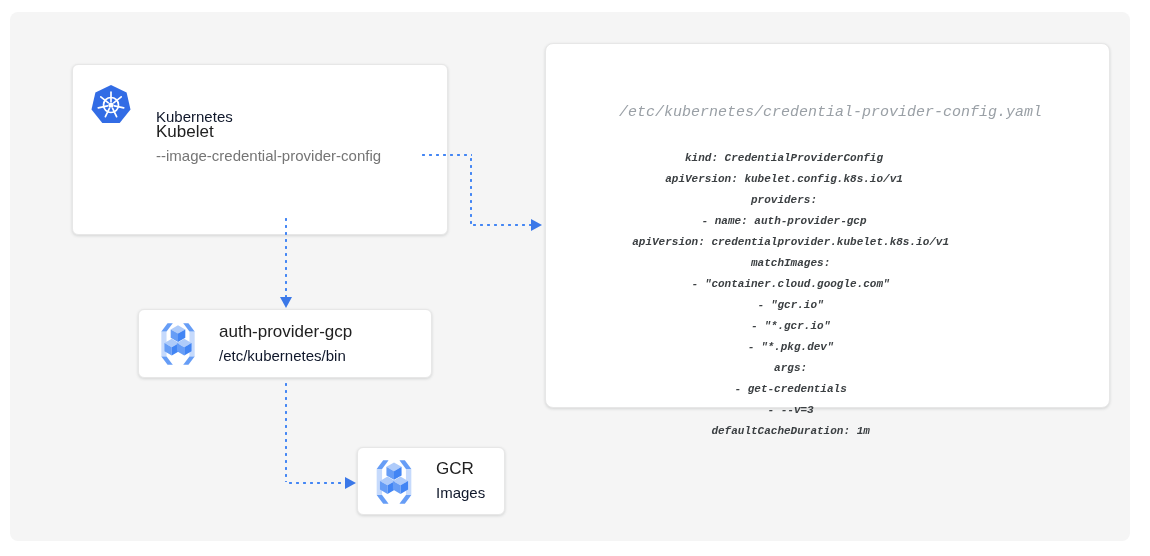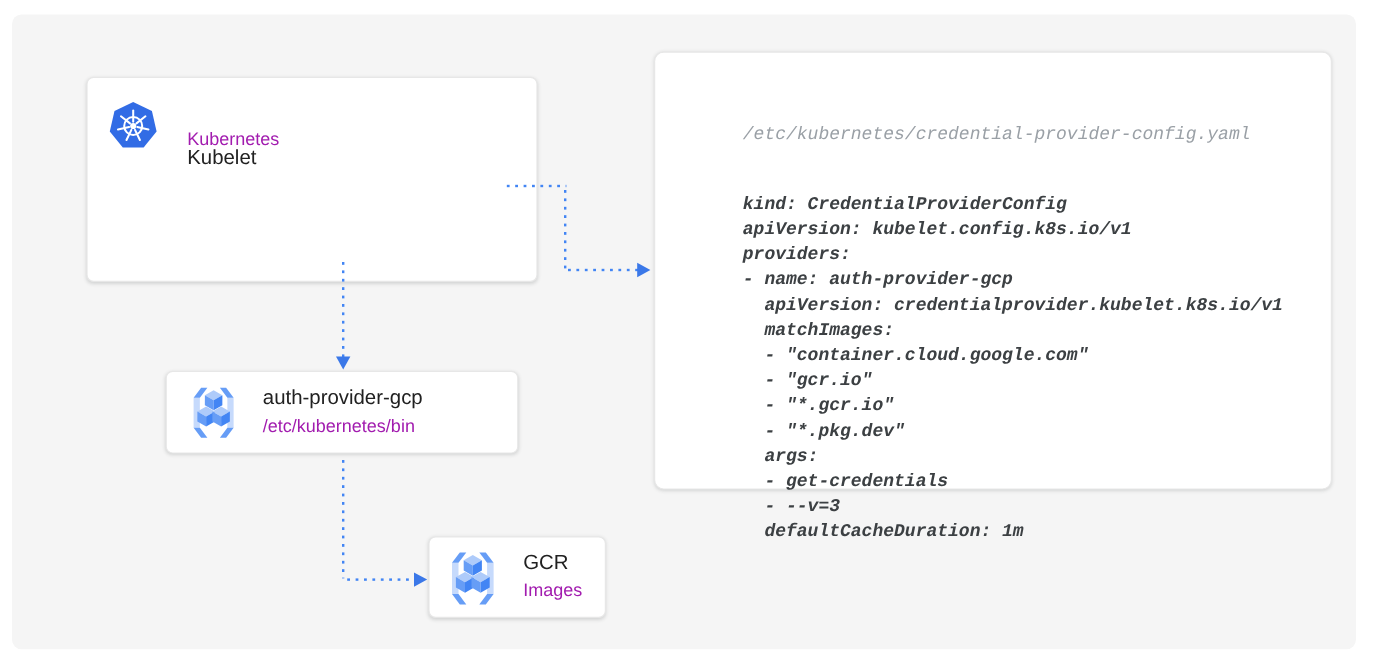--- a/index.html
+++ b/index.html
@@ -21,44 +21,45 @@
   .card-kubelet { left:72px; top:64px; width:376px; height:171px; }
   .card-auth    { left:138px; top:309px; width:294px; height:69px; }
   .card-gcr     { left:357px; top:447px; width:148px; height:68px; }
 
   .node-icon { position:absolute; }
   .node-title {
     position:absolute; font-size:17px; line-height:22px; color:#212121;
     white-space:nowrap;
   }
   .node-subtitle {
-    position:absolute; font-size:15px; line-height:20px; color:#a21caf;
+    position:absolute; font-size:15px; line-height:20px; color:#0f172a;
     white-space:nowrap;
   }
   .node-flags {
     position:absolute; font-size:15px; line-height:25px; color:#757575;
     white-space:nowrap;
   }
 
   .code-panel {
     position:absolute; left:545px; top:43px; width:565px; height:365px;
     background:#ffffff; border:1px solid #e7e7e7; border-radius:8px;
     box-shadow:0 1px 3px rgba(60,64,67,0.18);
     box-sizing:border-box;
+    text-align:center;
   }
   .code-filename {
     position:absolute; left:73px; top:60px;
     font-family:"Liberation Mono", monospace;
     font-style:italic; font-size:15px; line-height:18px; color:#9aa0a6;
     white-space:pre;
   }
   .code-body {
-    position:absolute; left:73px; top:116px; margin:0;
+    position:absolute; left:73px; top:104px; margin:0;
     font-family:"Liberation Mono", monospace;
-    font-style:italic; font-weight:bold; font-size:15px; line-height:21px;
+    font-style:italic; font-weight:bold; font-size:11px; line-height:21px;
     color:#3c4043; white-space:pre;
   }
 
   
   .dot-h {
     position:absolute; height:2px;
     background-image:radial-gradient(circle, #4285f4 1.1px, rgba(66,133,244,0) 1.3px);
     background-size:7px 2px; background-repeat:repeat-x;
   }
   .dot-v {
@@ -96,20 +97,21 @@
           <line x1="20.5" y1="25.2" x2="16.4" y2="33.7"></line>
           <line x1="18.6" y1="22.8" x2="9.3" y2="24.9"></line>
           <line x1="19.3" y1="19.8" x2="11.8" y2="13.9"></line>
         </g>
         <circle cx="22" cy="22" r="2.6" fill="#ffffff"></circle>
       </svg>
     </span>
     <div class="node-title" style="left:83px; top:16px;margin-top:40px;">Kubelet</div>
     <div class="node-subtitle" style="left:83px; top:42px;">Kubernetes</div>
     <div class="node-flags" style="left:83px; top:78px;">
+      <div>--image-credential-provider-config</div>
     </div>
   </div>
 
   <div class="card card-gcr">
     <span class="node-icon" style="left:10px; top:8px; width:52px; height:52px;">
       <svg width="52" height="52" viewBox="0 0 48 48">
         <rect x="8" y="12" width="5" height="24" fill="#c6dafc"></rect>
         <polygon points="8,12 13,12 19,4 14,4" fill="#669df6"></polygon>
         <polygon points="8,36 13,36 19,44 14,44" fill="#669df6"></polygon>
         <rect x="35" y="12" width="5" height="24" fill="#c6dafc"></rect>

